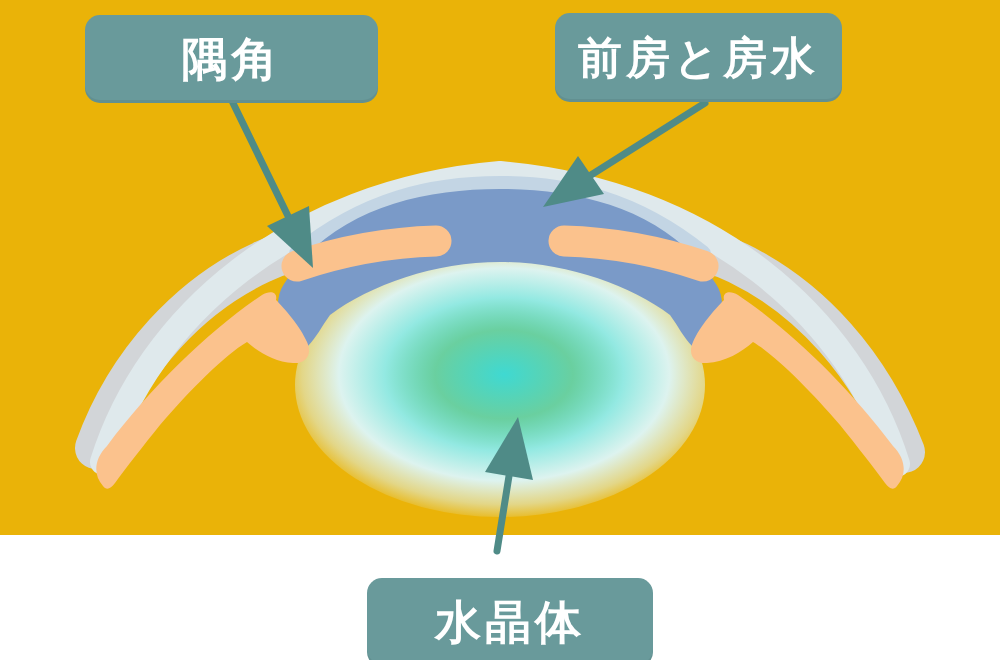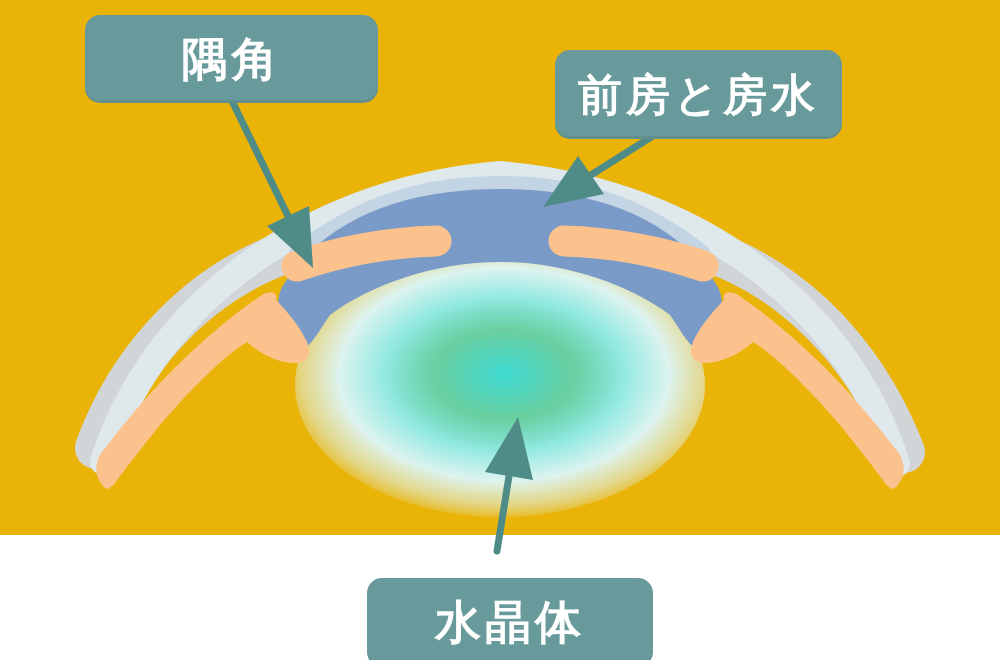--- a/index.html
+++ b/index.html
@@ -99,21 +99,21 @@
     <g>
       <line x1="497" y1="551" x2="509" y2="476" stroke-width="7" stroke-linecap="round" stroke="#4f8b87"></line>
       <polygon points="518,417 533,480 485,472" fill="#4f8b87"></polygon>
     </g>
   </svg>
 
   <div class="callout" id="callout-angle" style="background-color: rgb(105, 154, 155); color: rgb(255, 255, 255);">
     <span>隅角</span>
   </div>
 
-  <div class="callout" id="callout-chamber" style="background-color: rgb(105, 154, 155); color: rgb(255, 255, 255); margin-top: 37px;">
+  <div class="callout" id="callout-chamber" style="background-color: rgb(105, 154, 155); color: rgb(255, 255, 255);">
     <span>前房と房水</span>
   </div>
 
   <div class="callout" id="callout-lens" style="background-color: rgb(105, 154, 155); color: rgb(255, 255, 255); margin-top: 25px;">
     <span>水晶体</span>
   </div>
 
 </div>
 
 </body></html>

